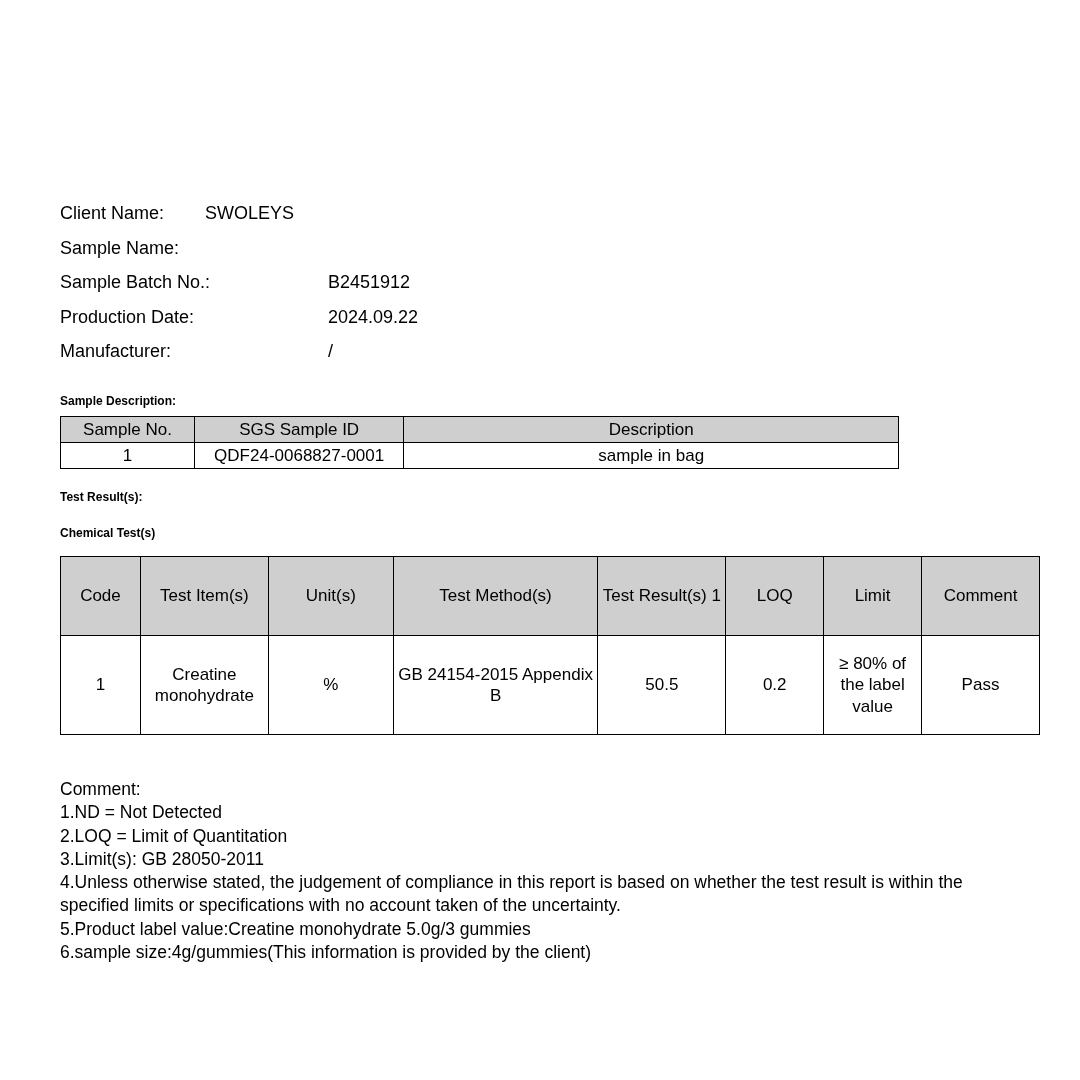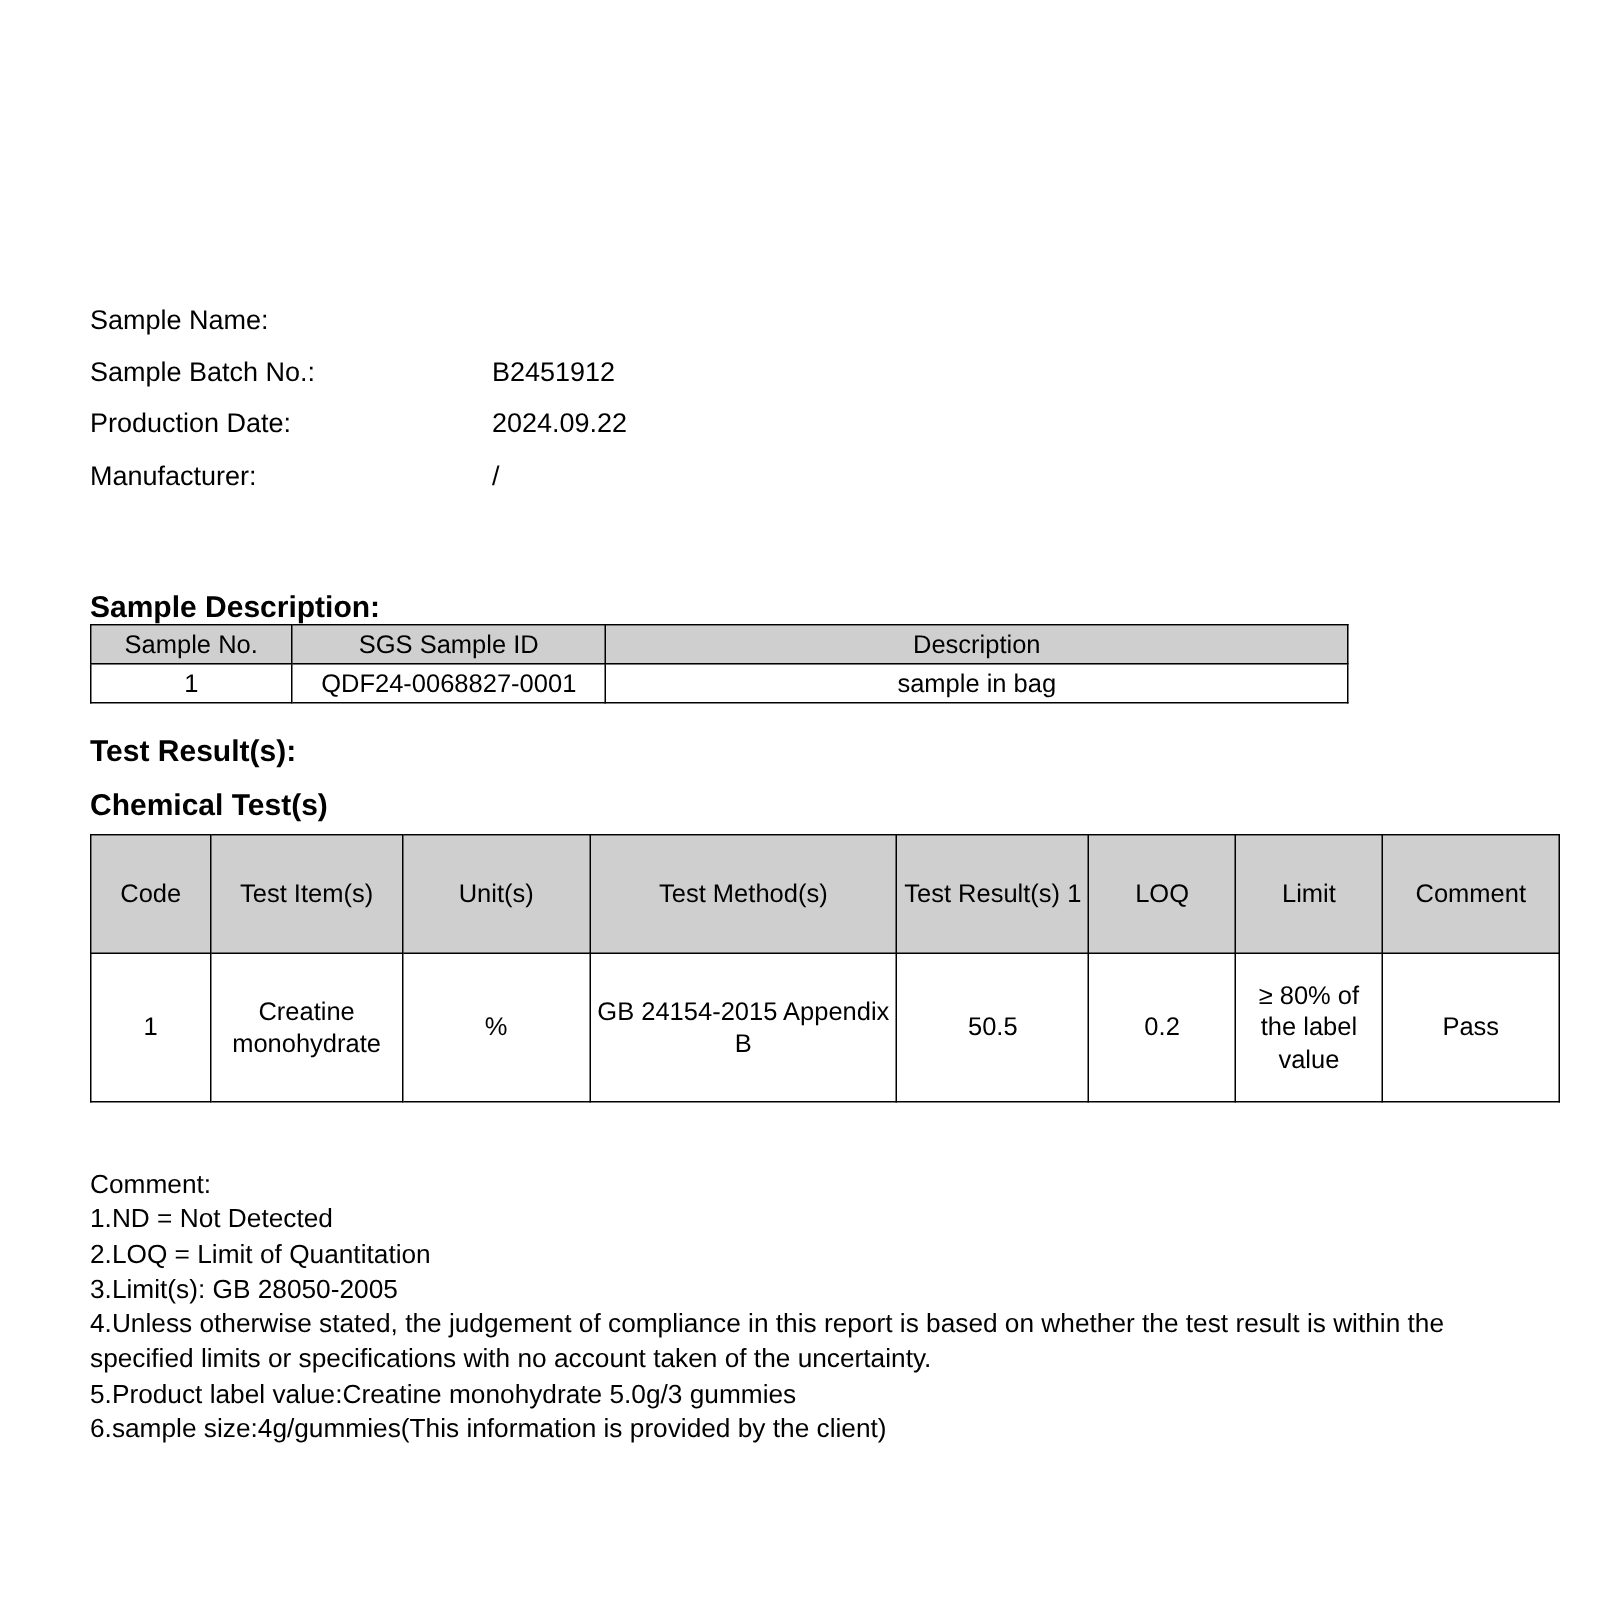--- a/index.html
+++ b/index.html
@@ -83,21 +83,21 @@
   .meta-row.r0 .meta-value { left: 145px; }
   .meta-row.r1 .meta-value,
   .meta-row.r2 .meta-value,
   .meta-row.r3 .meta-value,
   .meta-row.r4 .meta-value { left: 268px; }
 
   
   .section-heading {
     position: absolute;
     left: 60px;
-    font-size: 20px;
+    font-size: 12px;
     font-weight: bold;
   }
   #sd-heading { top: 394px; }
   #tr-heading { top: 490px; }
   #ct-heading { top: 526px; }
 
   
   table.sd {
     position: absolute;
     left: 60px;
@@ -166,20 +166,24 @@
     white-space: normal;
   }
 </style>
 </head>
 <body>
 
 <div class="page">
 
 
   <div class="meta">
+    <div class="meta-row r0">
+      <span class="meta-label">Client Name:</span>
+      <span class="meta-value">SWOLEYS</span>
+    </div>
     <div class="meta-row r1">
       <span class="meta-label">Sample Name:</span>
     </div>
     <div class="meta-row r2">
       <span class="meta-label">Sample Batch No.:</span>
       <span class="meta-value">B2451912</span>
     </div>
     <div class="meta-row r3">
       <span class="meta-label">Production Date:</span>
       <span class="meta-value">2024.09.22</span>
@@ -251,19 +255,19 @@
         <td>≥ 80% of the label value</td>
         <td>Pass</td>
       </tr>
     </tbody>
   </table>
 
   <div class="remarks">
     <div>Comment:</div>
     <div>1.ND = Not Detected</div>
     <div>2.LOQ = Limit of Quantitation</div>
-    <div>3.Limit(s): GB 28050-2005</div>
+    <div>3.Limit(s): GB 28050-2011</div>
     <div>4.Unless otherwise stated, the judgement of compliance in this report is based on whether the test result is within the specified limits or specifications with no account taken of the uncertainty.</div>
     <div>5.Product label value:Creatine monohydrate 5.0g/3 gummies</div>
     <div>6.sample size:4g/gummies(This information is provided by the client)</div>
   </div>
 
 </div>
 
 </body></html>

